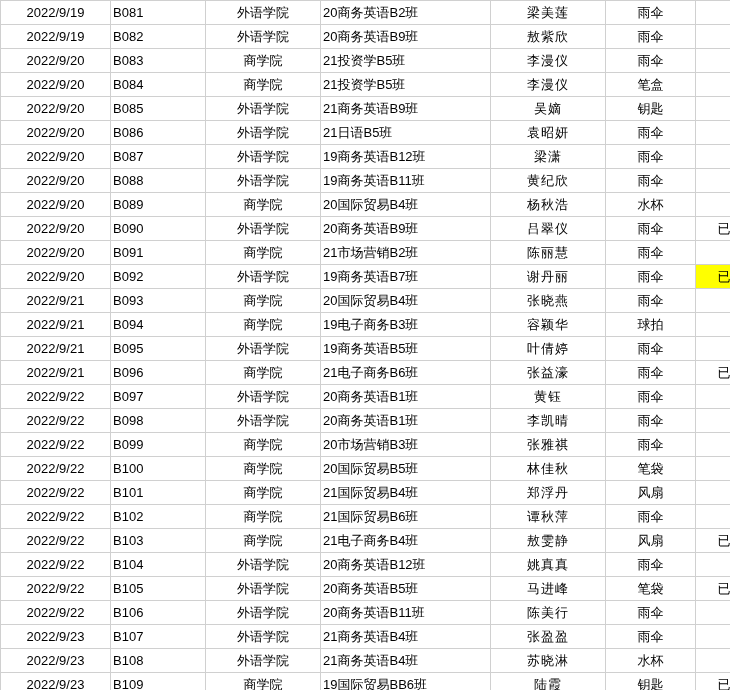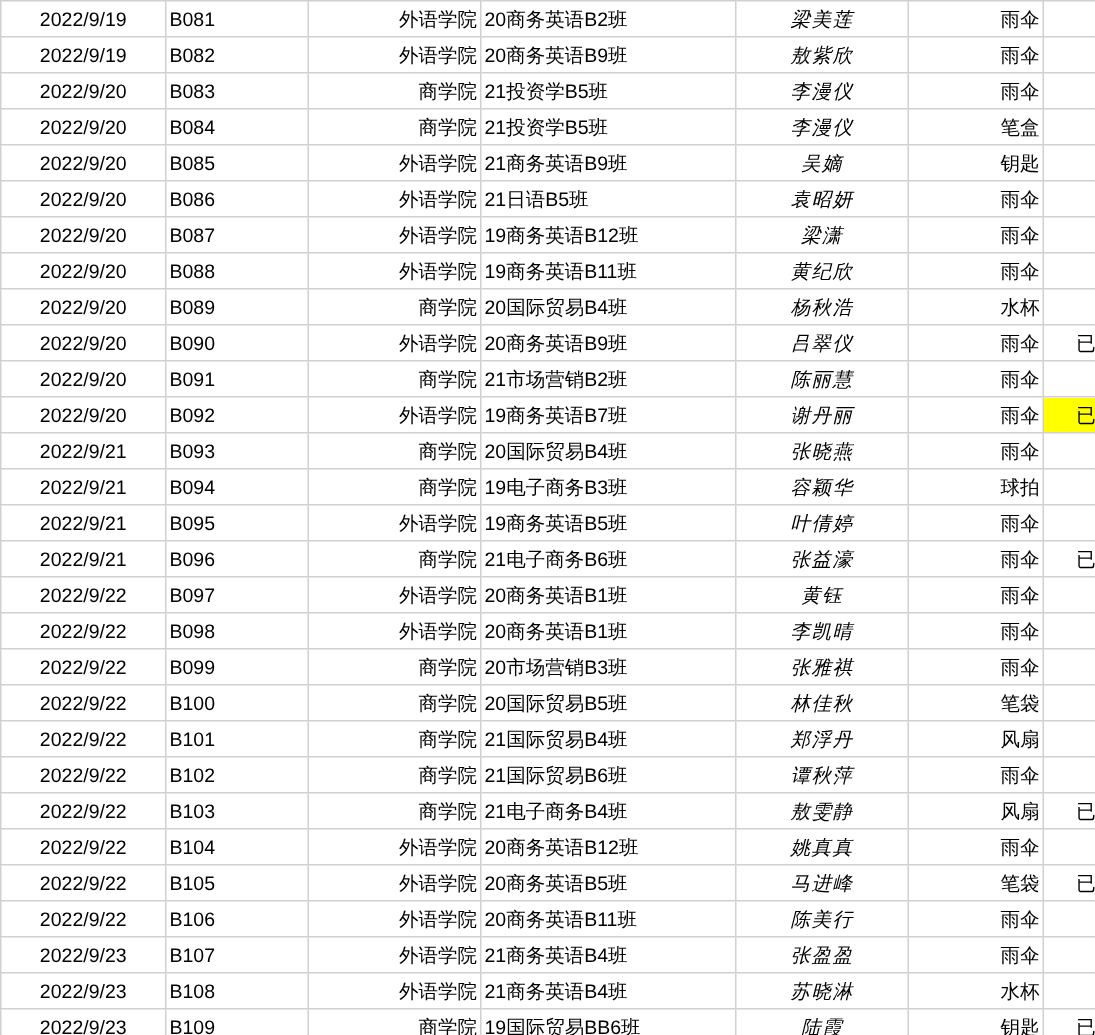--- a/index.html
+++ b/index.html
@@ -23,24 +23,24 @@
     font-size: 13px;
     color: #000000;
     height: 23px;
     line-height: 23px;
     padding: 0 2px;
     white-space: nowrap;
     overflow: hidden;
   }
   td.c-date   { width: 105px; text-align: center; margin-top: 34px; }
   td.c-id     { width: 90px;  text-align: left; }
-  td.c-school { width: 110px; text-align: right; }
+  td.c-school { width: 110px; text-align: center; }
   td.c-class  { width: 165px; text-align: left; }
-  td.c-name   { width: 110px; text-align: center; letter-spacing: 1px; font-style: italic; }
-  td.c-item   { width: 85px;  text-align: right; }
+  td.c-name   { width: 110px; text-align: center; letter-spacing: 1px; }
+  td.c-item   { width: 85px;  text-align: center; }
   td.c-status { width: 65px;  text-align: center; color: #ff0000; }
   td.hl { background: #ffff00; }
 </style>
 </head>
 <body>
 
 <table class="sheet">
   <tbody>
       <tr>
         <td class="c-date">2022/9/19</td>

